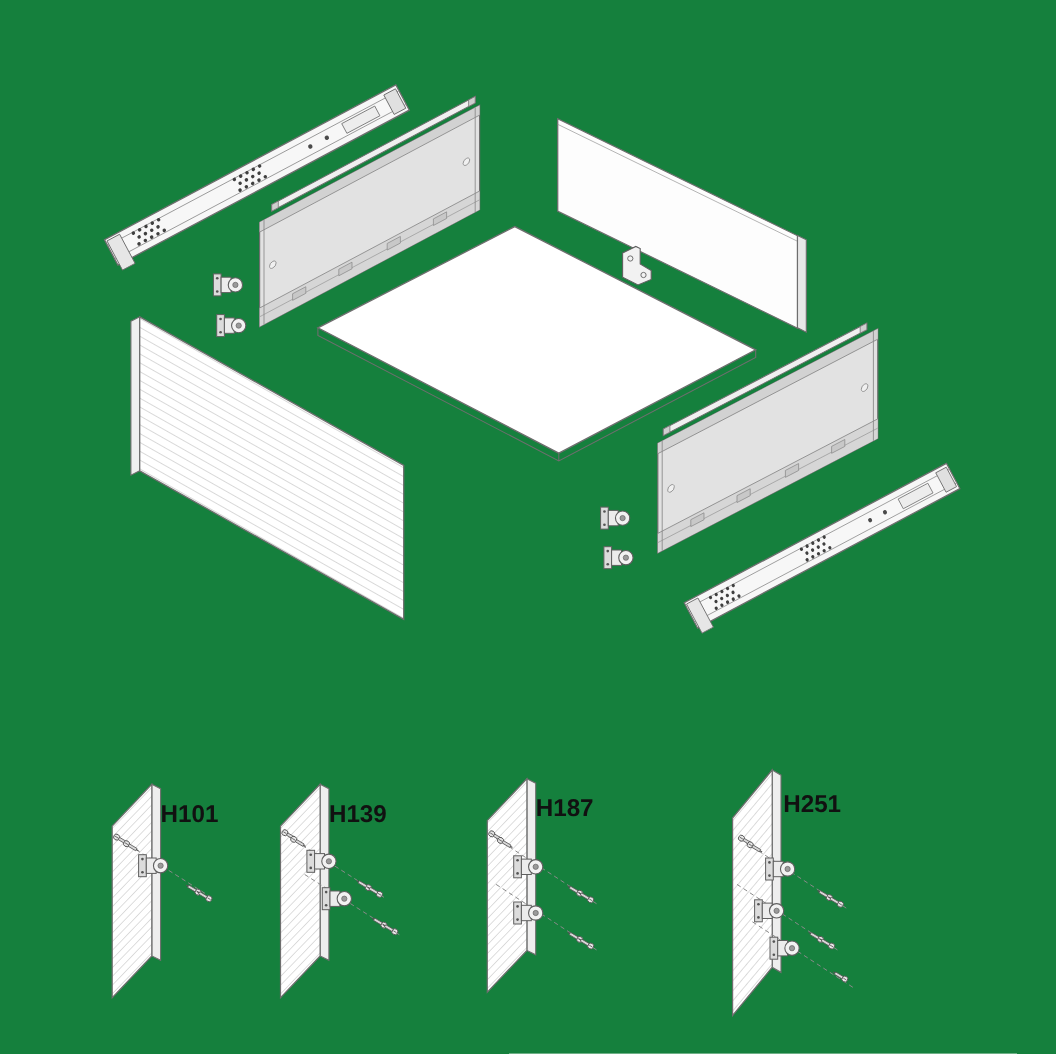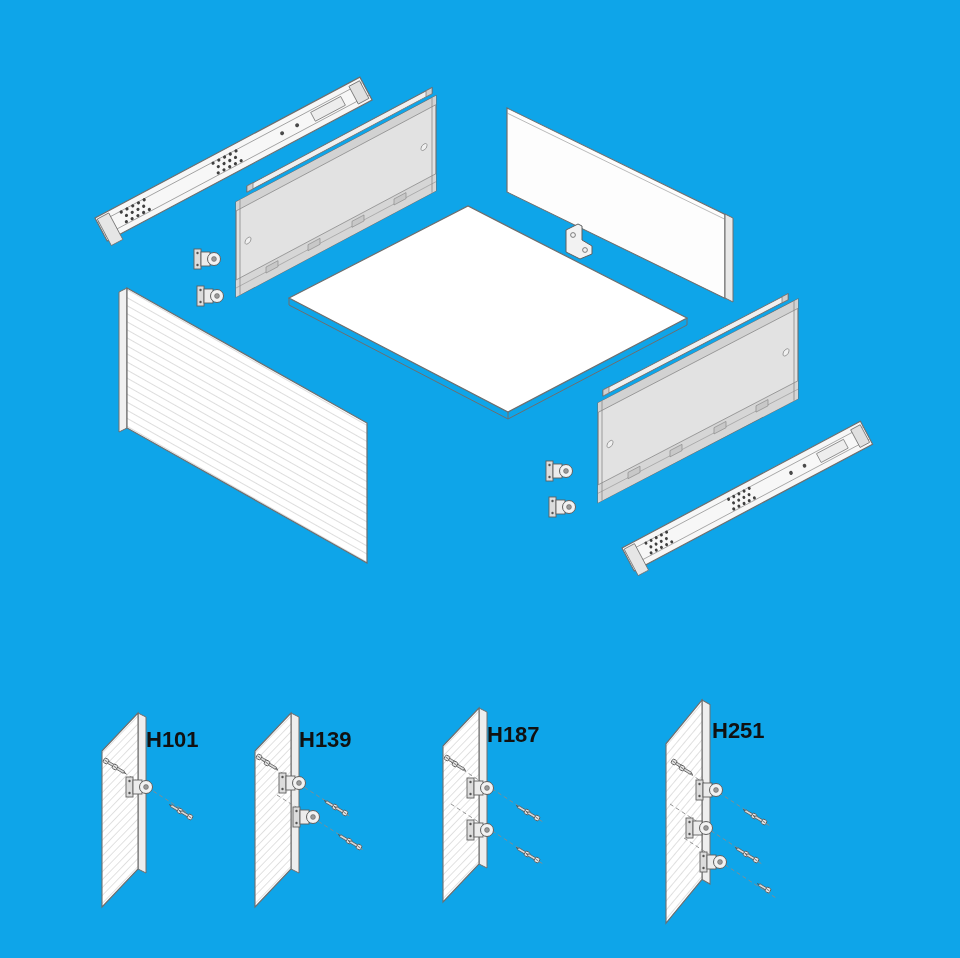--- a/index.html
+++ b/index.html
@@ -1,17 +1,17 @@
 <!DOCTYPE html>
 <html><head>
 <meta charset="utf-8">
 <style>
   html,body{margin:0;padding:0;background:#ffffff;}
   .canvas{
-    position:relative;width:960px;height:958px;background:#0ea5e9;overflow:hidden;
+    position:relative;width:960px;height:958px;background:#15803d;overflow:hidden;
     font-family:"Liberation Sans",sans-serif;
   }
   svg{display:block;}
   .lbl{
     font-family:"Liberation Sans",sans-serif;
     font-size:22px;font-weight:600;fill:#111111;
   }
   .leader{stroke:#8a8a8a;stroke-width:.9;stroke-dasharray:4 3;fill:none;}
 </style>
 </head>

